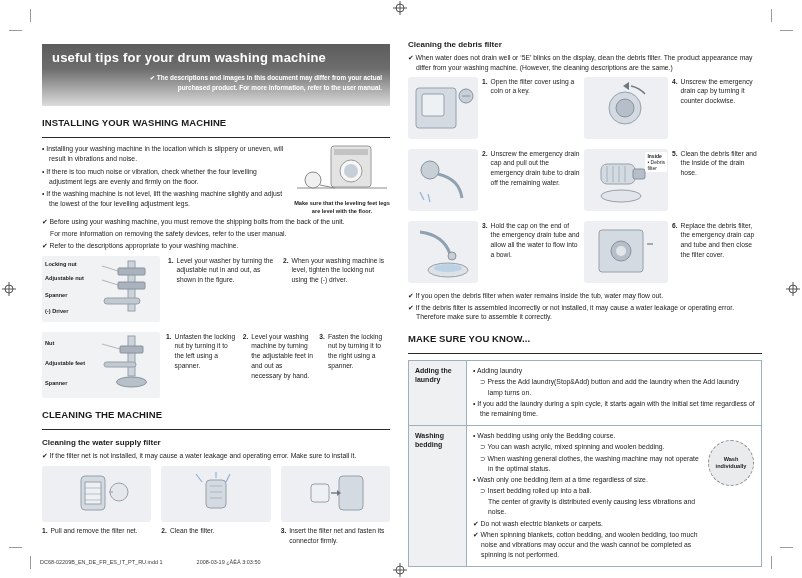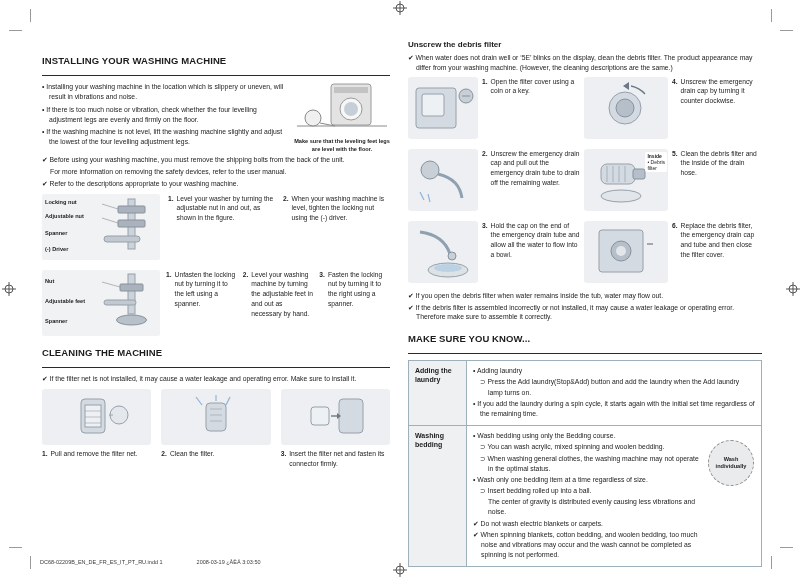--- a/index.html
+++ b/index.html
@@ -106,20 +106,27 @@
   <div class="crop v" style="left:30px;top:9px"></div>
   <div class="crop h" style="left:780px;top:30px"></div>
   <div class="crop v" style="left:771px;top:9px"></div>
   <div class="crop h" style="left:9px;top:547px"></div>
   <div class="crop v" style="left:30px;top:556px"></div>
   <div class="crop h" style="left:780px;top:547px"></div>
   <div class="crop v" style="left:771px;top:556px"></div>
 
   <div class="col left">
 
+    <div class="banner">
+      <div class="banner-title">useful tips for your drum washing machine</div>
+      <div class="banner-note">
+        <div>✔ The descriptions and images in this document may differ from your actual</div>
+        <div>purchased product. For more information, refer to the user manual.</div>
+      </div>
+    </div>
 
     <h2 class="sec">INSTALLING YOUR WASHING MACHINE</h2>
 
     <div class="install-wrap">
       <ul class="bullets">
         <li>Installing your washing machine in the location which is slippery or uneven, will result in vibrations and noise.</li>
         <li>If there is too much noise or vibration, check whether the four levelling adjustment legs are evenly and firmly on the floor.</li>
         <li>If the washing machine is not level, lift the washing machine slightly and adjust the lowest of the four levelling adjustment legs.</li>
       </ul>
       <div class="wm-fig">
@@ -186,20 +193,21 @@
         <span class="n">2.</span>
         <span>Level your washing machine by turning the adjustable feet in and out as necessary by hand.</span>
       </div>
       <div class="step">
         <span class="n">3.</span>
         <span>Fasten the locking nut by turning it to the right using a spanner.</span>
       </div>
     </div>
 
     <h2 class="sec">CLEANING THE MACHINE</h2>
+    <h3 class="subsec">Cleaning the water supply filter</h3>
     <p class="check">✔ If the filter net is not installed, it may cause a water leakage and operating error. Make sure to install it.</p>
 
     <div class="ws-steps">
       <div>
         <div class="illus ws-illus">
           <svg width="88" height="48" viewBox="0 0 88 48">
             <rect x="28" y="6" width="24" height="34" rx="4" fill="#d4dae1" stroke="#97a0aa"></rect>
             <rect x="32" y="12" width="16" height="22" fill="#eef1f4" stroke="#97a0aa"></rect>
             <line x1="32" y1="18" x2="48" y2="18" stroke="#97a0aa" stroke-width="0.6"></line>
             <line x1="32" y1="24" x2="48" y2="24" stroke="#97a0aa" stroke-width="0.6"></line>
@@ -242,21 +250,21 @@
         <div class="step">
           <span class="n">3.</span>
           <span>Insert the filter net and fasten its connector firmly.</span>
         </div>
       </div>
     </div>
   </div>
 
   <div class="col right">
 
-    <h3 class="subsec" style="margin-top:0">Unscrew the debris filter</h3>
+    <h3 class="subsec" style="margin-top:0">Cleaning the debris filter</h3>
     <p class="check">✔ When water does not drain well or ‘5E’ blinks on the display, clean the debris filter. The product appearance may differ from your washing machine. (However, the cleaning descriptions are the same.)</p>
 
     <div class="debris-grid">
 
       <div class="illus d-illus">
         <svg width="66" height="56" viewBox="0 0 66 56">
           <rect x="6" y="8" width="40" height="40" rx="3" fill="#d4dae1" stroke="#97a0aa"></rect>
           <rect x="12" y="14" width="22" height="22" rx="2" fill="#eef1f4" stroke="#97a0aa"></rect>
           <circle cx="56" cy="16" r="7" fill="#c8cfd7" stroke="#87929c"></circle>
           <line x1="52" y1="16" x2="60" y2="16" stroke="#87929c"></line>

